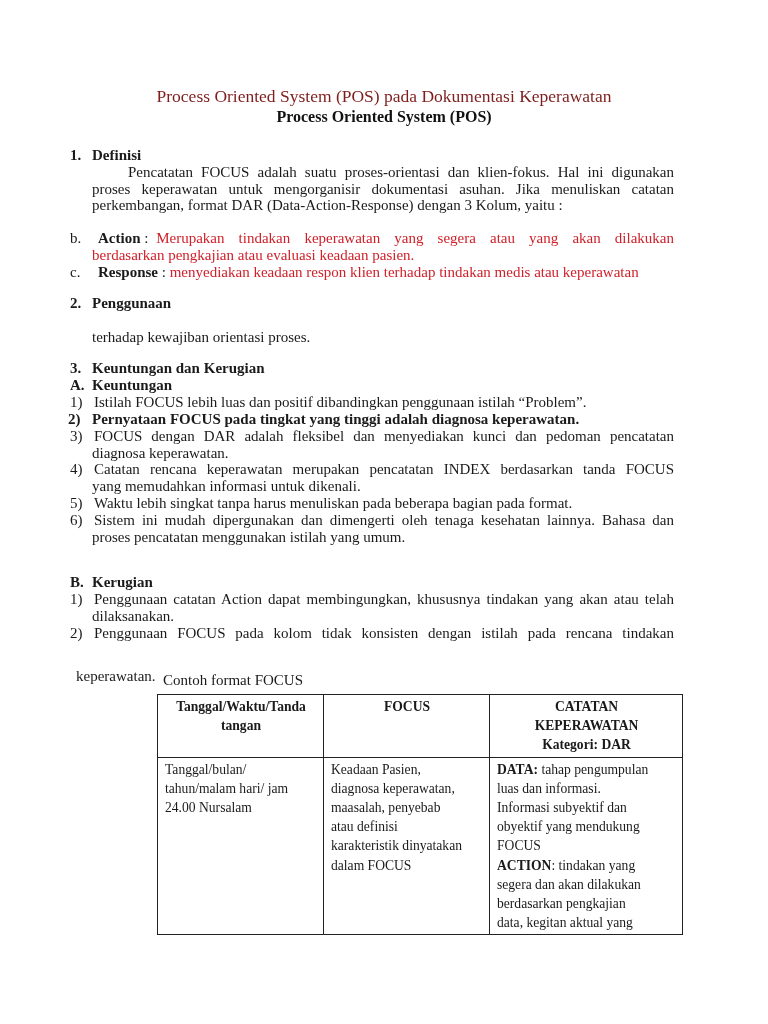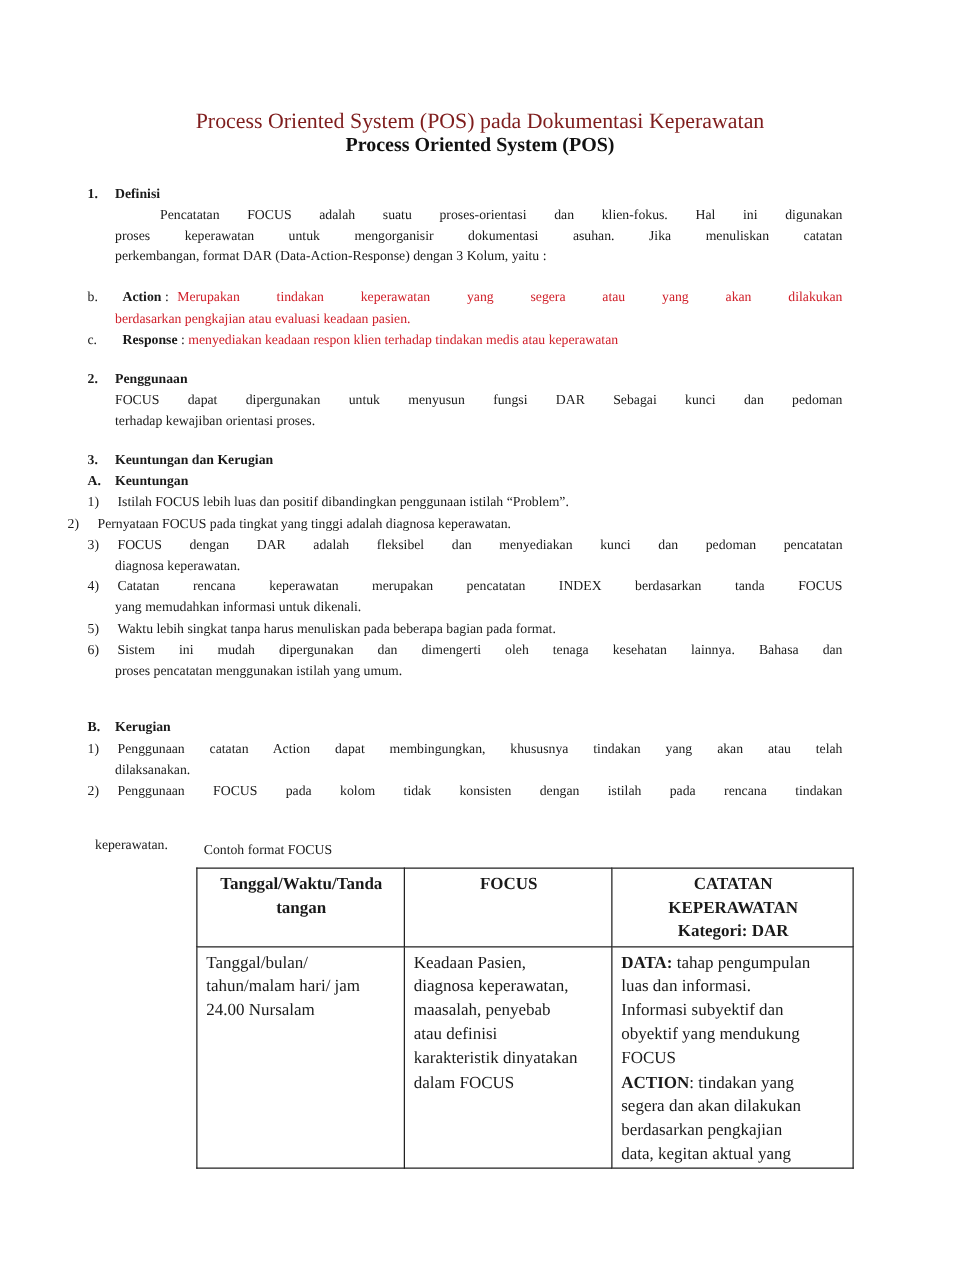--- a/index.html
+++ b/index.html
@@ -2,21 +2,21 @@
 <html><head>
 <meta charset="utf-8">
 <style>
   html, body { margin:0; padding:0; background:#ffffff; }
   body { width:768px; height:1024px; overflow:hidden; position:relative;
          font-family:"Liberation Serif", "DejaVu Serif", serif; color:#1a1a1a; }
   .page { position:absolute; left:0; top:0; width:768px; height:1024px; }
   .abs { position:absolute; white-space:nowrap; }
   .title1 { left:0; width:768px; text-align:center; top:86px; font-size:17.5px; color:#7f1d1d; }
   .title2 { left:0; width:768px; text-align:center; top:108px; font-size:16px; font-weight:bold; color:#111; }
-  .line { font-size:11px; line-height:17px; }
+  .line { font-size:15px; line-height:17px; }
   .just { text-align:justify; text-align-last:justify; white-space:normal; }
   .b { font-weight:bold; }
   .red { color:#d0202a; }
   .sec-num { display:inline-block; width:22px; font-weight:bold; }
   .lst-mark { display:inline-block; width:24px; }
   .alpha-mark { display:inline-block; width:28px; }
   table.focus { position:absolute; left:157px; top:694px; width:526px; border-collapse:collapse;
                 font-size:13.6px; line-height:19.2px; }
   table.focus td, table.focus th { border:1.5px solid #222; vertical-align:top; padding:2px 6px 2px 7px;margin-left:45px; }
   table.focus th { font-weight:bold; text-align:center; }
@@ -51,34 +51,33 @@
     </div>
   </div>
   <div class="abs line red" style="left:92px; top:247px;">berdasarkan pengkajian atau evaluasi keadaan pasien.</div>
   <div class="abs line" style="left:70px; top:264px;">
     <span class="alpha-mark">c.</span><span class="b">Response</span><span style="white-space:pre;"> : </span><span class="red">menyediakan keadaan respon klien terhadap tindakan medis atau keperawatan</span>
   </div>
 
   <div class="abs line" style="left:70px; top:295px;">
     <span class="sec-num">2.</span><span class="b">Penggunaan</span>
   </div>
-  <div class="abs line just" style="left:92px; width:582px; top:312px;">FOCUS dapat dipergunakan untuk menyusun fungsi DAR Sebagai kunci dan pedoman</div>
   <div class="abs line" style="left:92px; top:329px;">terhadap kewajiban orientasi proses.</div>
 
   <div class="abs line" style="left:70px; top:360px;">
     <span class="sec-num">3.</span><span class="b">Keuntungan dan Kerugian</span>
   </div>
   <div class="abs line" style="left:70px; top:377px;">
     <span class="sec-num">A.</span><span class="b">Keuntungan</span>
   </div>
 
   <div class="abs line" style="left:70px; top:394px;">
     <span class="lst-mark">1)</span><span>Istilah FOCUS lebih luas dan positif dibandingkan penggunaan istilah “Problem”.</span>
   </div>
-  <div class="abs line" style="left:54px; top:411px;">
+  <div class="abs line" style="left:68px; top:411px;font-weight:bold;">
     <span class="lst-mark">2)</span><span>Pernyataan FOCUS pada tingkat yang tinggi adalah diagnosa keperawatan.</span>
   </div>
   <div class="abs line" style="left:70px; top:428px; width:604px; display:flex;">
     <span class="lst-mark">3)</span>
       <span class="just" style="flex:1;">FOCUS dengan DAR adalah fleksibel dan menyediakan kunci dan pedoman pencatatan</span>
   </div>
   <div class="abs line" style="left:92px; top:445px;">diagnosa keperawatan.</div>
   <div class="abs line" style="left:70px; top:461px; width:604px; display:flex;">
     <span class="lst-mark">4)</span>
       <span class="just" style="flex:1;">Catatan rencana keperawatan merupakan pencatatan INDEX berdasarkan tanda FOCUS</span>

